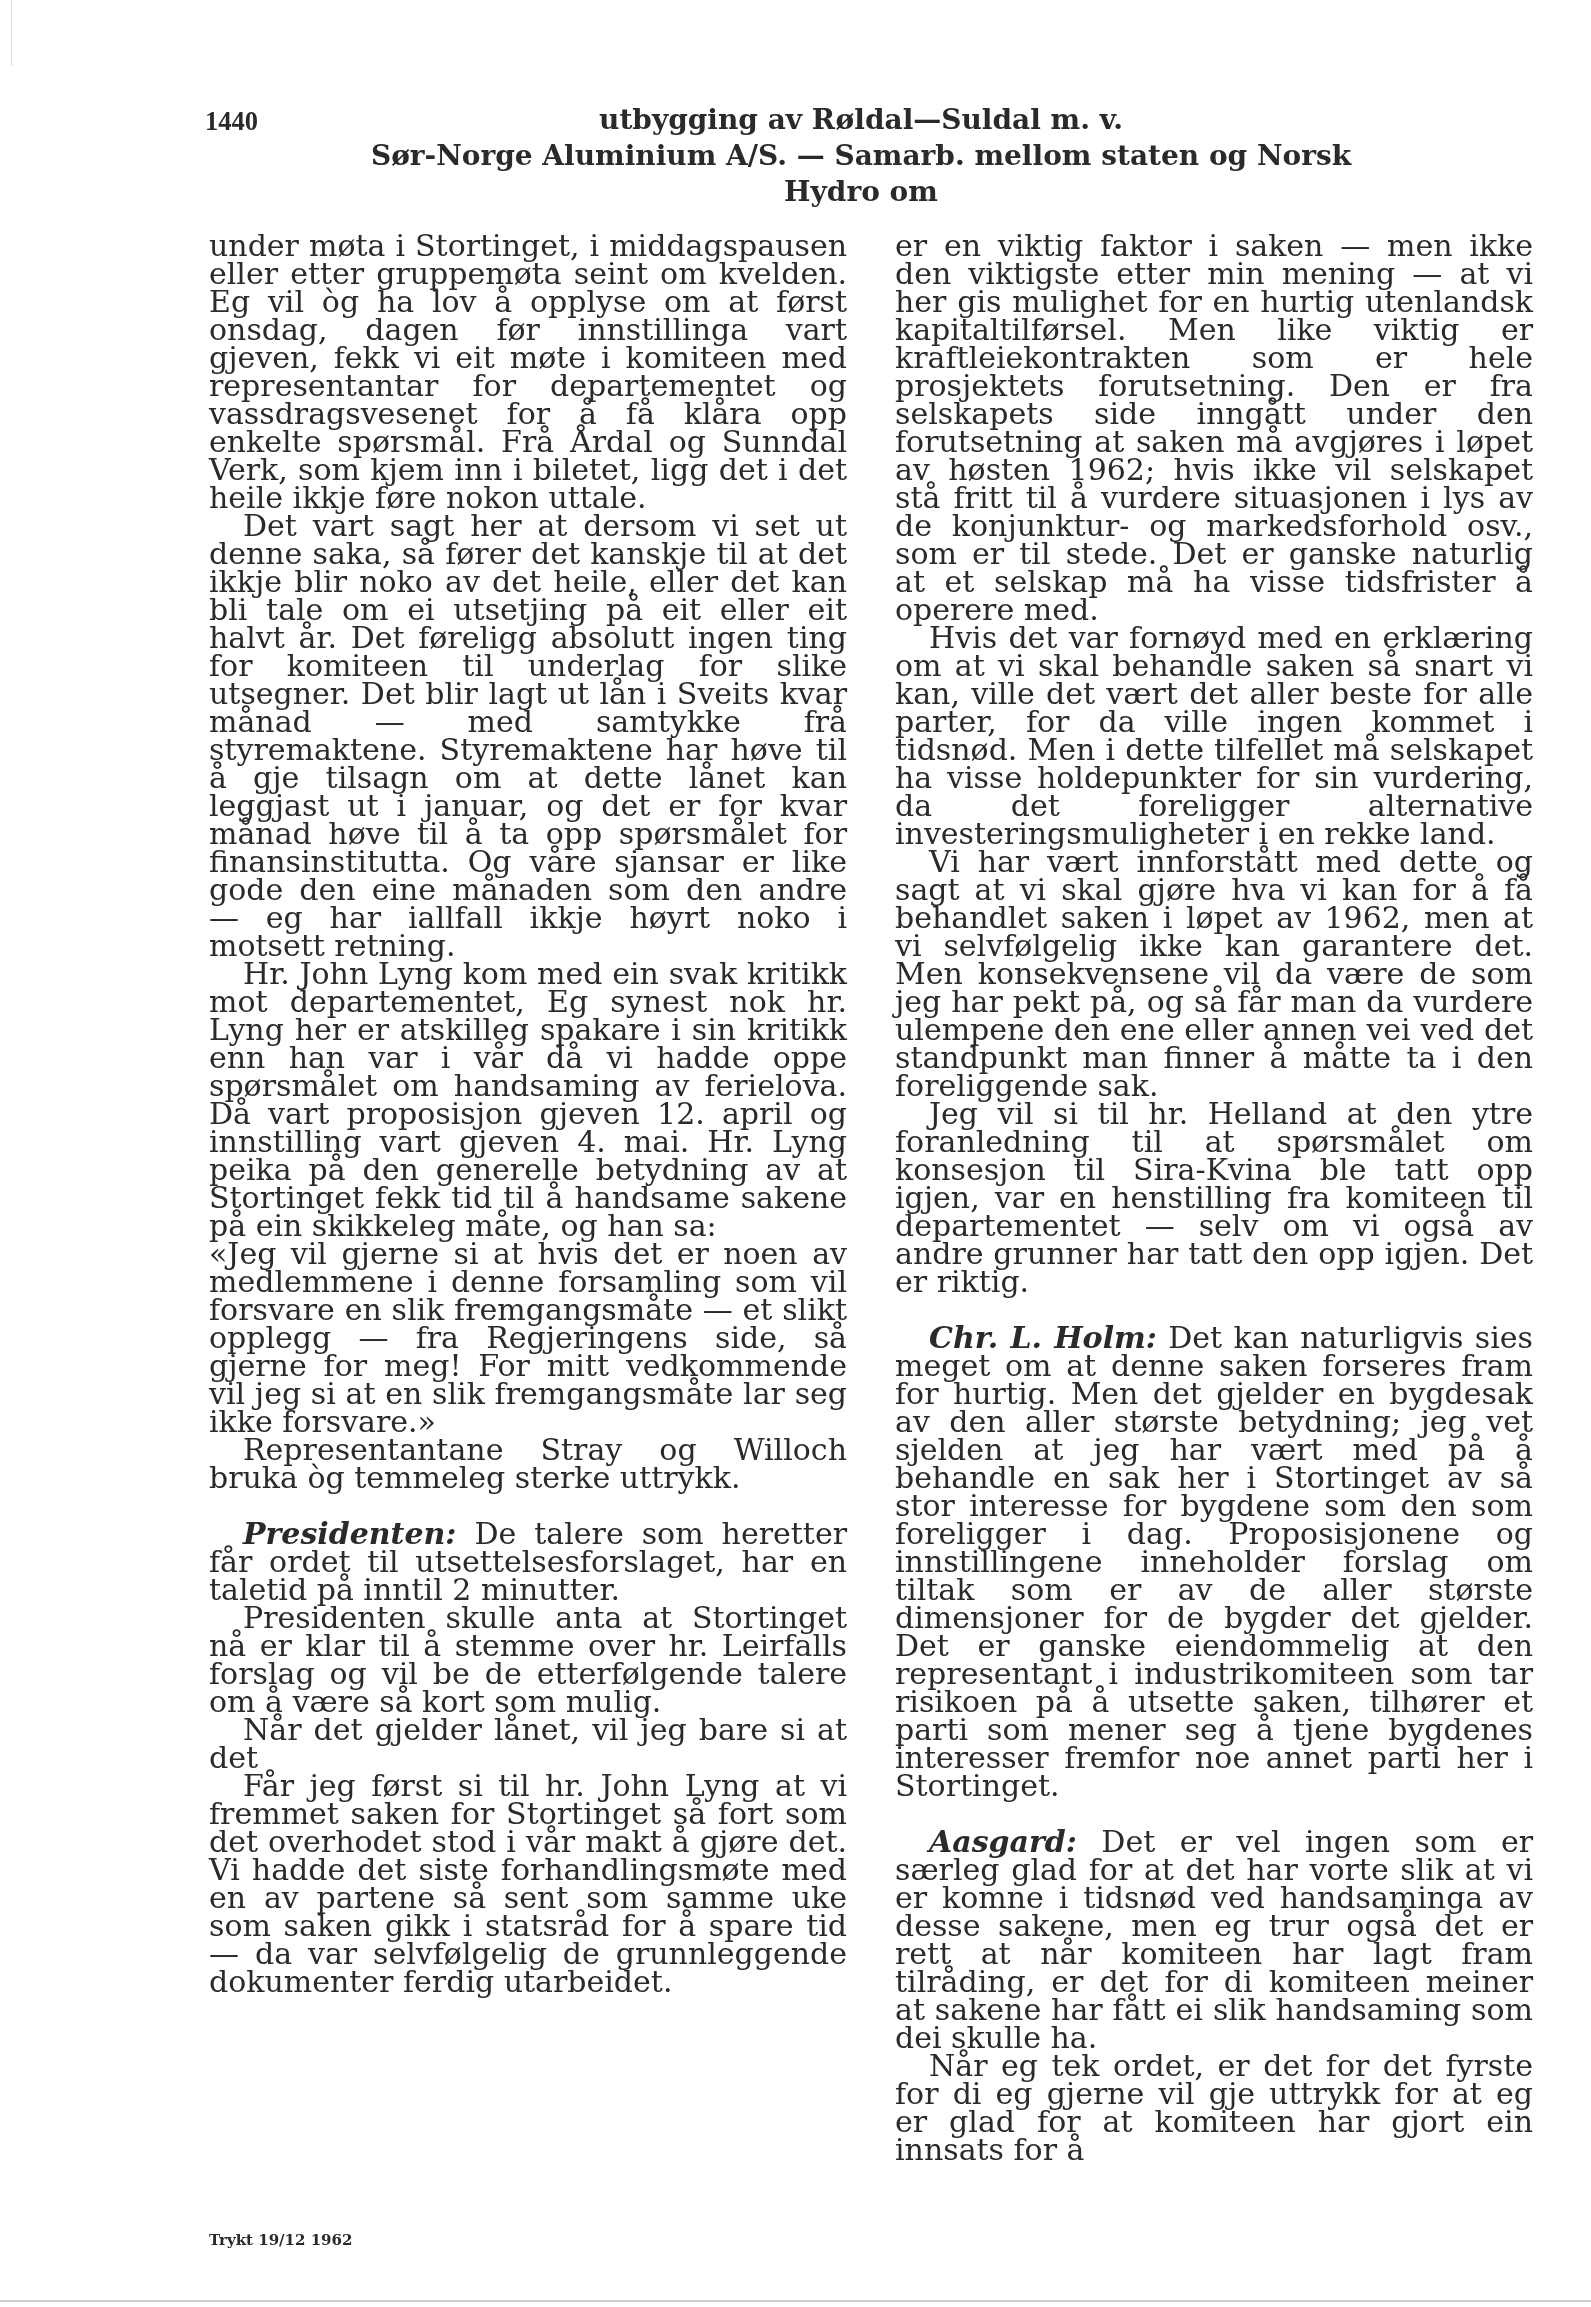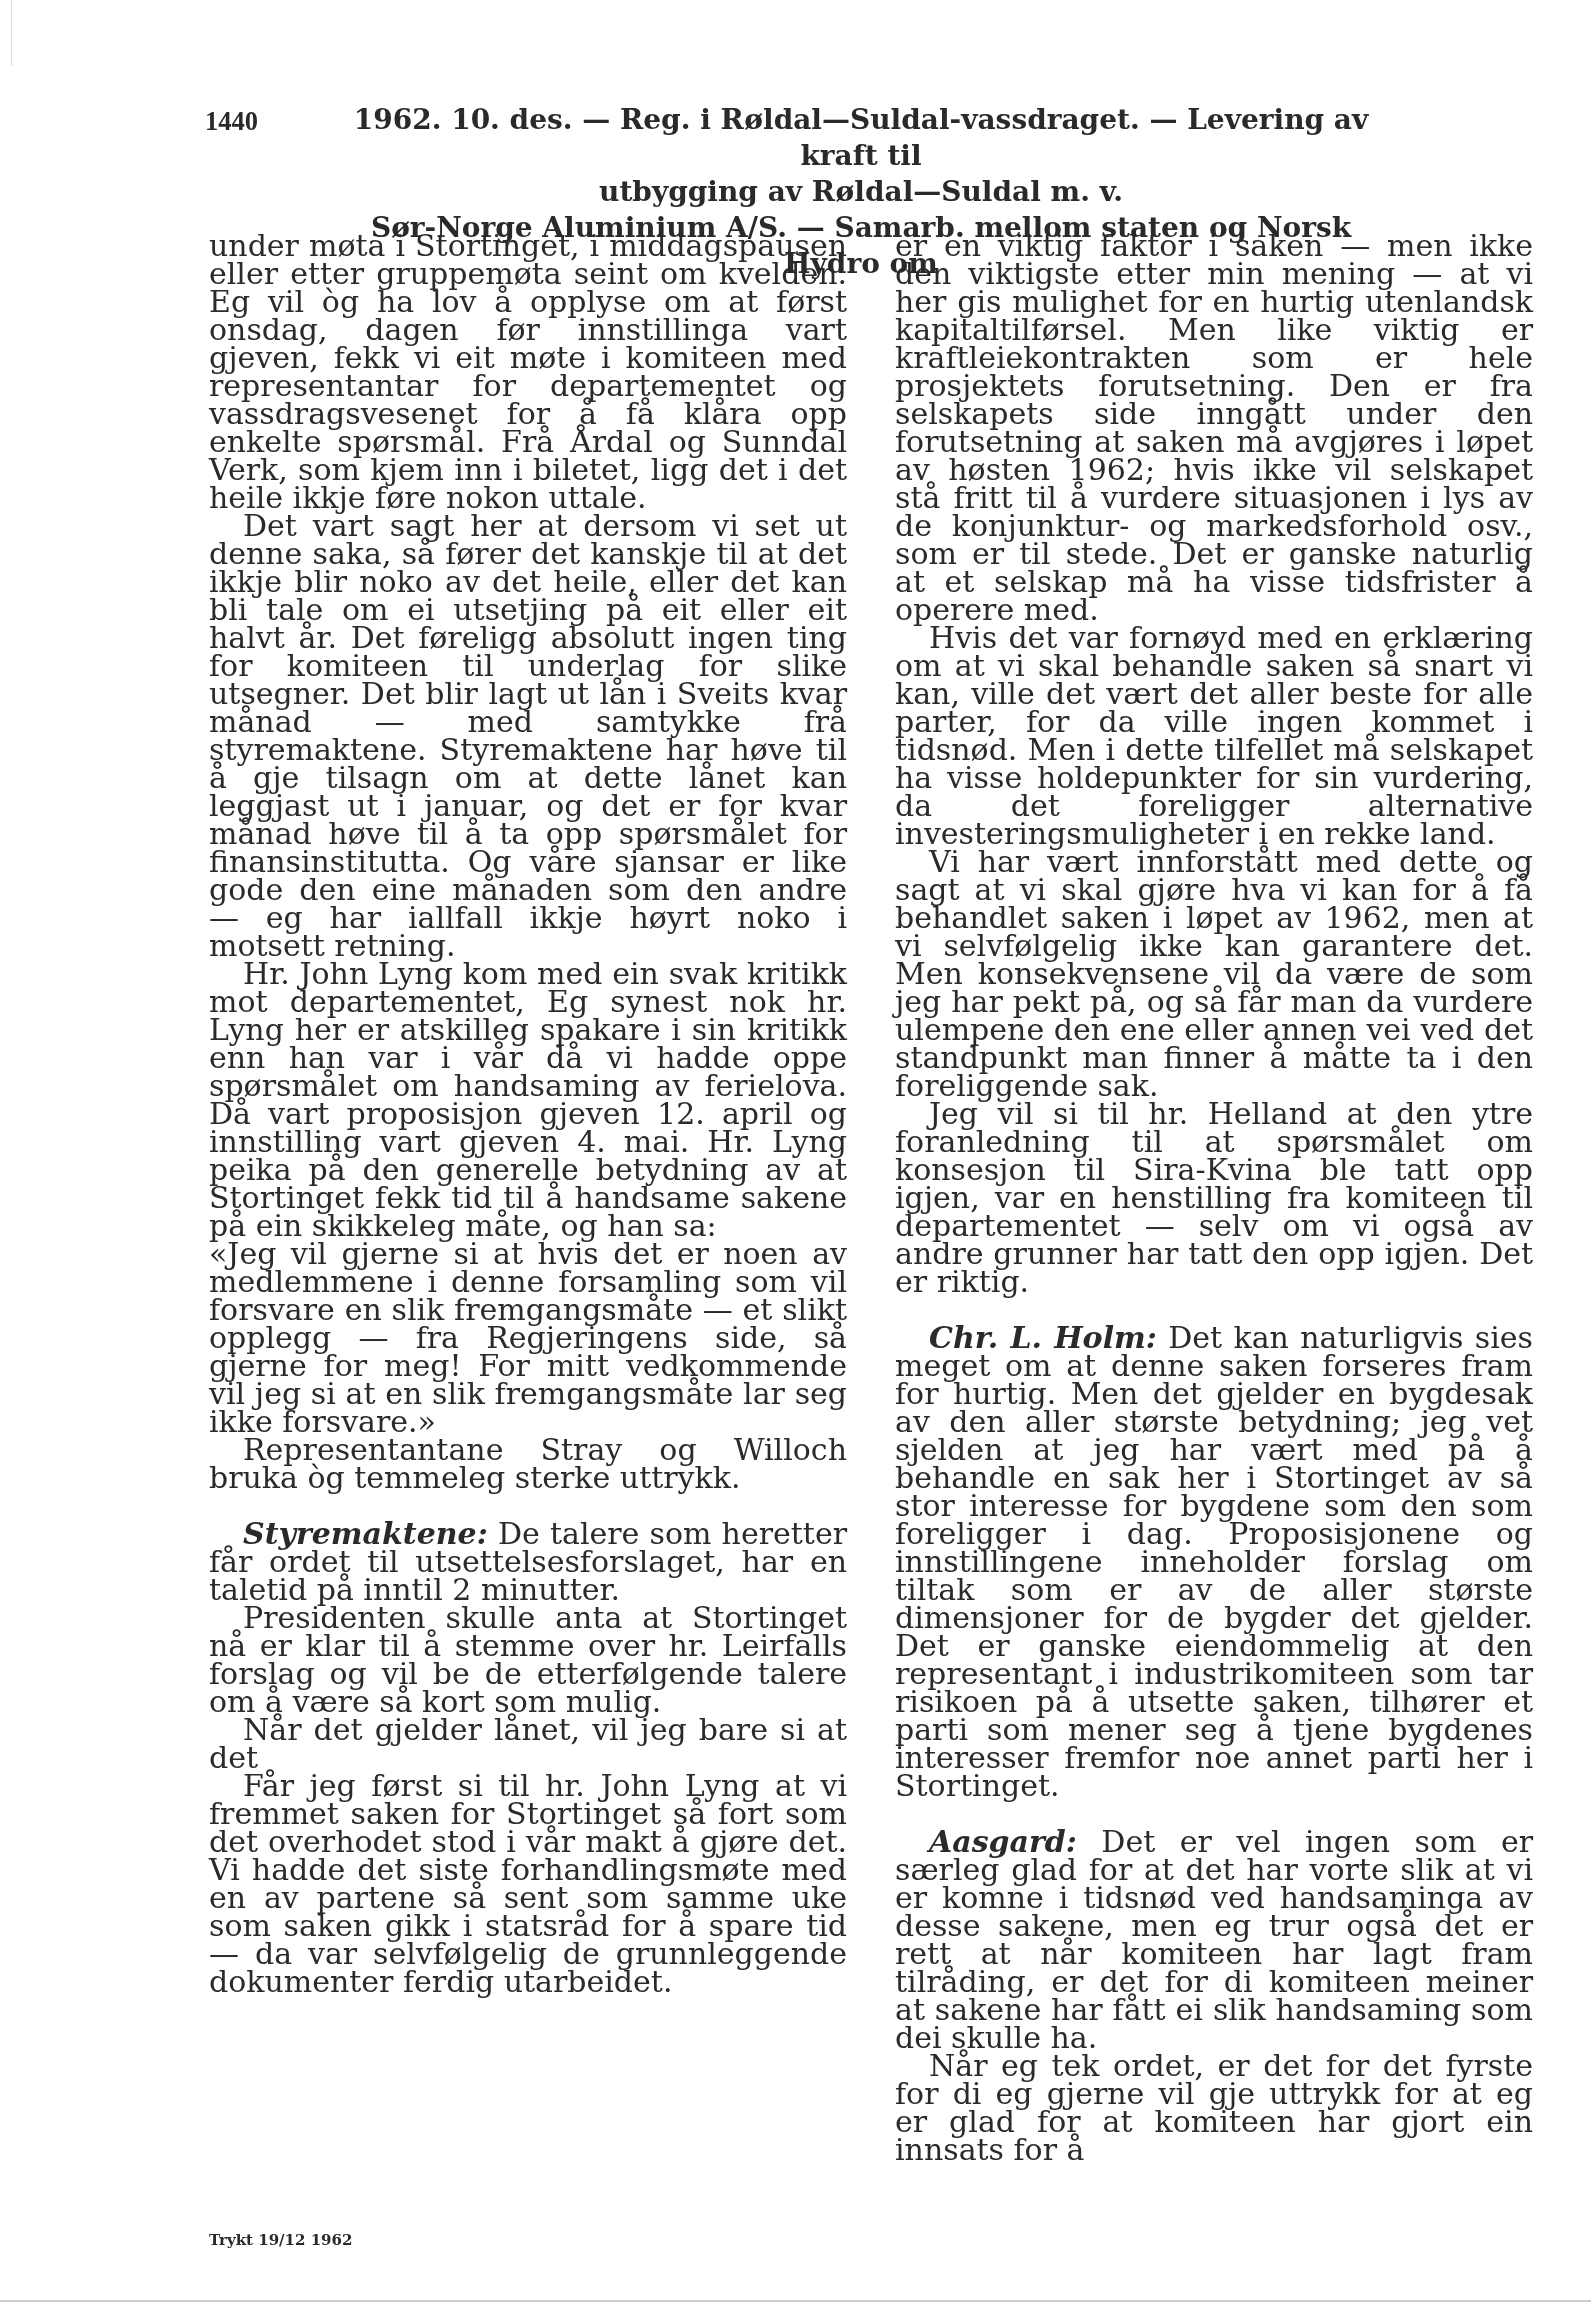--- a/index.html
+++ b/index.html
@@ -19,32 +19,31 @@
   .footer { position: absolute; left: 209px; top: 2231px; font-size: 15px; font-weight: bold; }
   .edge-line { position: absolute; left: 11px; top: 0; width: 1.1px; height: 66px; background: #ddd; }
   .bottom-rule { position: absolute; left: 0; top: 2300px; width: 1591px; height: 1.7px; background: #ccc; }
 </style>
 </head>
 <body>
 
 <div class="edge-line"></div>
 <div class="page-number">1440</div>
 <div class="header">
-  <div>1962. 10. des. — Reg. i Røldal—Suldal-vassdraget. — Levering av kraft til</div>
   <div>utbygging av Røldal—Suldal m. v.</div>
   <div>Sør-Norge Aluminium A/S. — Samarb. mellom staten og Norsk Hydro om</div>
 </div>
 
 <div class="col left">
   <p><span>under møta i Stortinget, i middagspausen eller etter gruppemøta seint om kvelden. Eg vil òg ha lov å opplyse om at først onsdag, dagen før innstillinga vart gjeven, fekk vi eit møte i komiteen med representantar for departementet og vassdragsvesenet for å få klåra opp enkelte spørsmål. Frå Årdal og Sunndal Verk, som kjem inn i biletet, ligg det i det heile ikkje føre nokon uttale.</span></p>
   <p class="indent"><span>Det vart sagt her at dersom vi set ut denne saka, så fører det kanskje til at det ikkje blir noko av det heile, eller det kan bli tale om ei utsetjing på eit eller eit halvt år. Det føreligg absolutt ingen ting for komiteen til underlag for slike utsegner. Det blir lagt ut lån i Sveits kvar månad — med samtykke frå styremaktene. Styremaktene har høve til å gje tilsagn om at dette lånet kan leggjast ut i januar, og det er for kvar månad høve til å ta opp spørsmålet for finansinstitutta. Og våre sjansar er like gode den eine månaden som den andre — eg har iallfall ikkje høyrt noko i motsett retning.</span></p>
   <p class="indent"><span>Hr. John Lyng kom med ein svak kritikk mot departementet, Eg synest nok hr. Lyng her er atskilleg spakare i sin kritikk enn han var i vår då vi hadde oppe spørsmålet om handsaming av ferielova. Då vart proposisjon gjeven 12. april og innstilling vart gjeven 4. mai. Hr. Lyng peika på den generelle betydning av at Stortinget fekk tid til å handsame sakene på ein skikkeleg måte, og han sa:</span></p>
   <p><span>«Jeg vil gjerne si at hvis det er noen av medlemmene i denne forsamling som vil forsvare en slik fremgangsmåte — et slikt opplegg — fra Regjeringens side, så gjerne for meg! For mitt vedkommende vil jeg si at en slik fremgangsmåte lar seg ikke forsvare.»</span></p>
   <p class="indent"><span>Representantane Stray og Willoch bruka òg temmeleg sterke uttrykk.</span></p>
-  <p class="indent gap"><span class="speaker">Styremaktene:</span> <span>De talere som heretter får ordet til utsettelsesforslaget, har en taletid på inntil 2 minutter.</span></p>
+  <p class="indent gap"><span class="speaker">Presidenten:</span> <span>De talere som heretter får ordet til utsettelsesforslaget, har en taletid på inntil 2 minutter.</span></p>
   <p class="indent"><span>Presidenten skulle anta at Stortinget nå er klar til å stemme over hr. Leirfalls forslag og vil be de etterfølgende talere om å være så kort som mulig.</span></p>
   <p class="indent"><span>Når det gjelder lånet, vil jeg bare si at det</span></p>
   <p class="indent"><span>Får jeg først si til hr. John Lyng at vi fremmet saken for Stortinget så fort som det overhodet stod i vår makt å gjøre det. Vi hadde det siste forhandlingsmøte med en av partene så sent som samme uke som saken gikk i statsråd for å spare tid — da var selvfølgelig de grunnleggende dokumenter ferdig utarbeidet.</span></p>
 </div>
 
 <div class="col right">
   <p><span>er en viktig faktor i saken — men ikke den viktigste etter min mening — at vi her gis mulighet for en hurtig utenlandsk kapitaltilførsel. Men like viktig er kraftleiekontrakten som er hele prosjektets forutsetning. Den er fra selskapets side inngått under den forutsetning at saken må avgjøres i løpet av høsten 1962; hvis ikke vil selskapet stå fritt til å vurdere situasjonen i lys av de konjunktur- og markedsforhold osv., som er til stede. Det er ganske naturlig at et selskap må ha visse tidsfrister å operere med.</span></p>
   <p class="indent"><span>Hvis det var fornøyd med en erklæring om at vi skal behandle saken så snart vi kan, ville det vært det aller beste for alle parter, for da ville ingen kommet i tidsnød. Men i dette tilfellet må selskapet ha visse holdepunkter for sin vurdering, da det foreligger alternative investeringsmuligheter i en rekke land.</span></p>
   <p class="indent"><span>Vi har vært innforstått med dette og sagt at vi skal gjøre hva vi kan for å få behandlet saken i løpet av 1962, men at vi selvfølgelig ikke kan garantere det. Men konsekvensene vil da være de som jeg har pekt på, og så får man da vurdere ulempene den ene eller annen vei ved det standpunkt man finner å måtte ta i den foreliggende sak.</span></p>
   <p class="indent"><span>Jeg vil si til hr. Helland at den ytre foranledning til at spørsmålet om konsesjon til Sira-Kvina ble tatt opp igjen, var en henstilling fra komiteen til departementet — selv om vi også av andre grunner har tatt den opp igjen. Det er riktig.</span></p>

